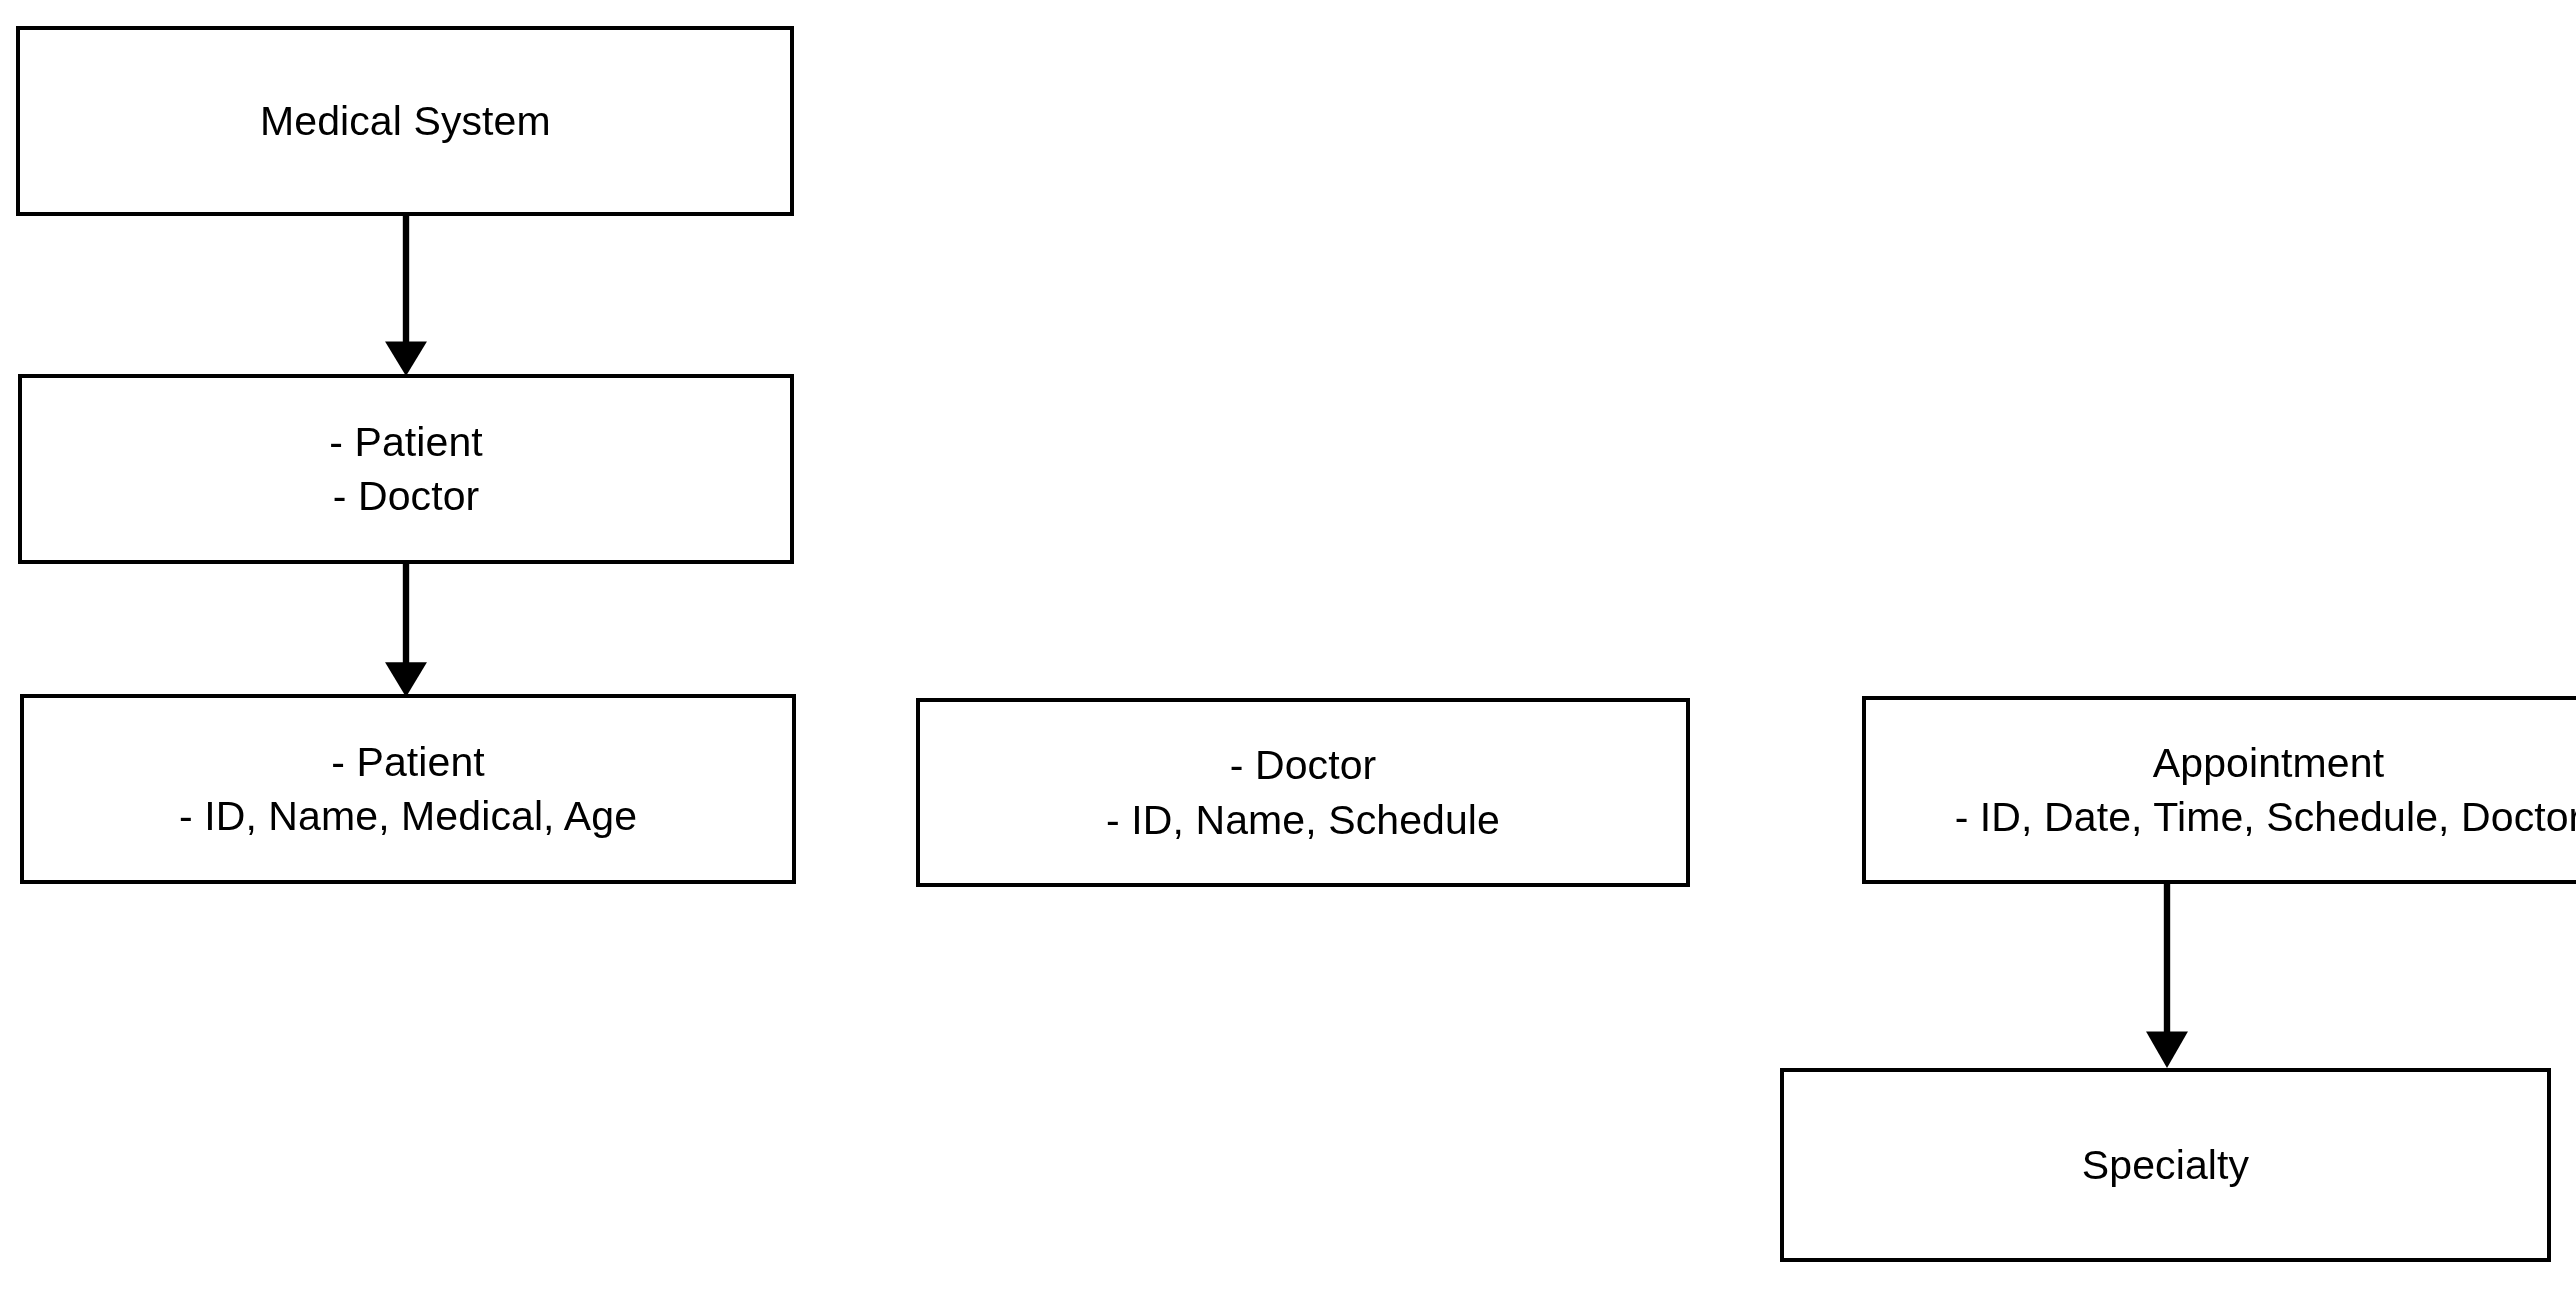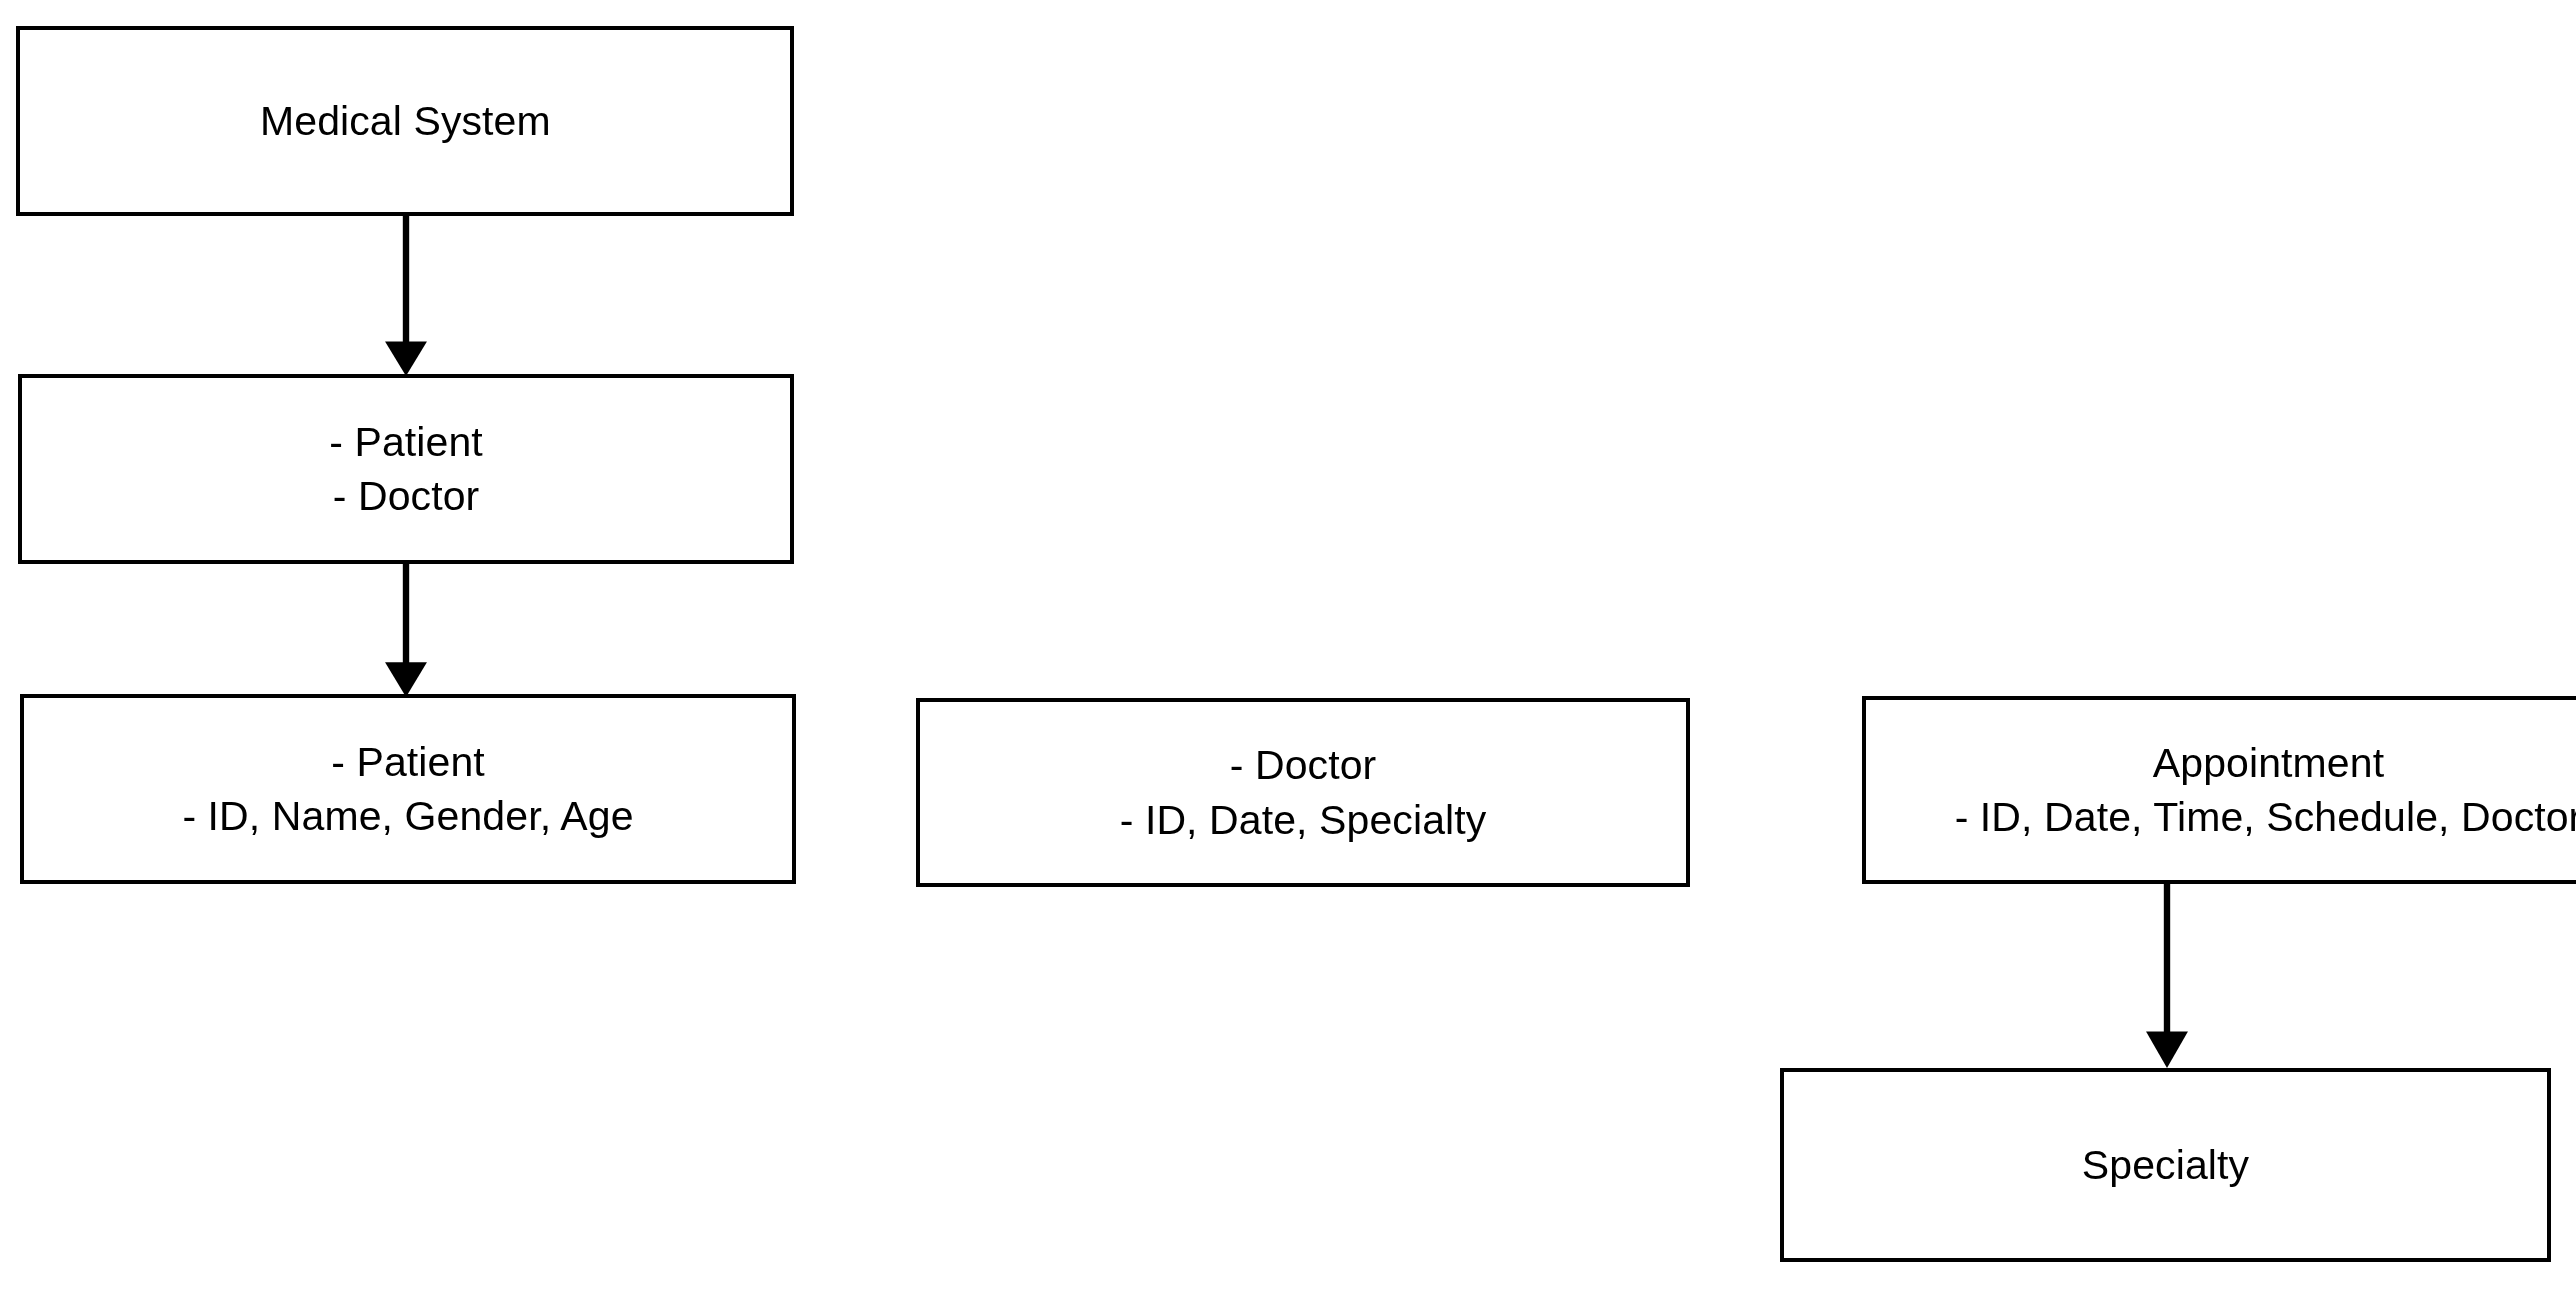--- a/index.html
+++ b/index.html
@@ -77,26 +77,26 @@
     <div class="node-line">Medical System</div>
   </div>
 
   <div class="node" style="left:18px; top:374px; width:776px; height:190px;">
     <div class="node-line">- Patient</div>
     <div class="node-line">- Doctor</div>
   </div>
 
   <div class="node" style="left:20px; top:694px; width:776px; height:190px;">
     <div class="node-line">- Patient</div>
-    <div class="node-line">- ID, Name, Gender, Age</div>
+    <div class="node-line">- ID, Name, Medical, Age</div>
   </div>
 
   <div class="node" style="left:916px; top:698px; width:774px; height:189px;">
     <div class="node-line">- Doctor</div>
-    <div class="node-line">- ID, Date, Specialty</div>
+    <div class="node-line">- ID, Name, Schedule</div>
   </div>
 
   <div class="node" style="left:1862px; top:696px; width:773px; height:188px;padding-left:40px;">
     <div class="node-line">Appointment</div>
     <div class="node-line wrap">- ID, Date, Time, Schedule, Doctor</div>
   </div>
 
   <div class="node" style="left:1780px; top:1068px; width:771px; height:194px;">
     <div class="node-line">Specialty</div>
   </div>

